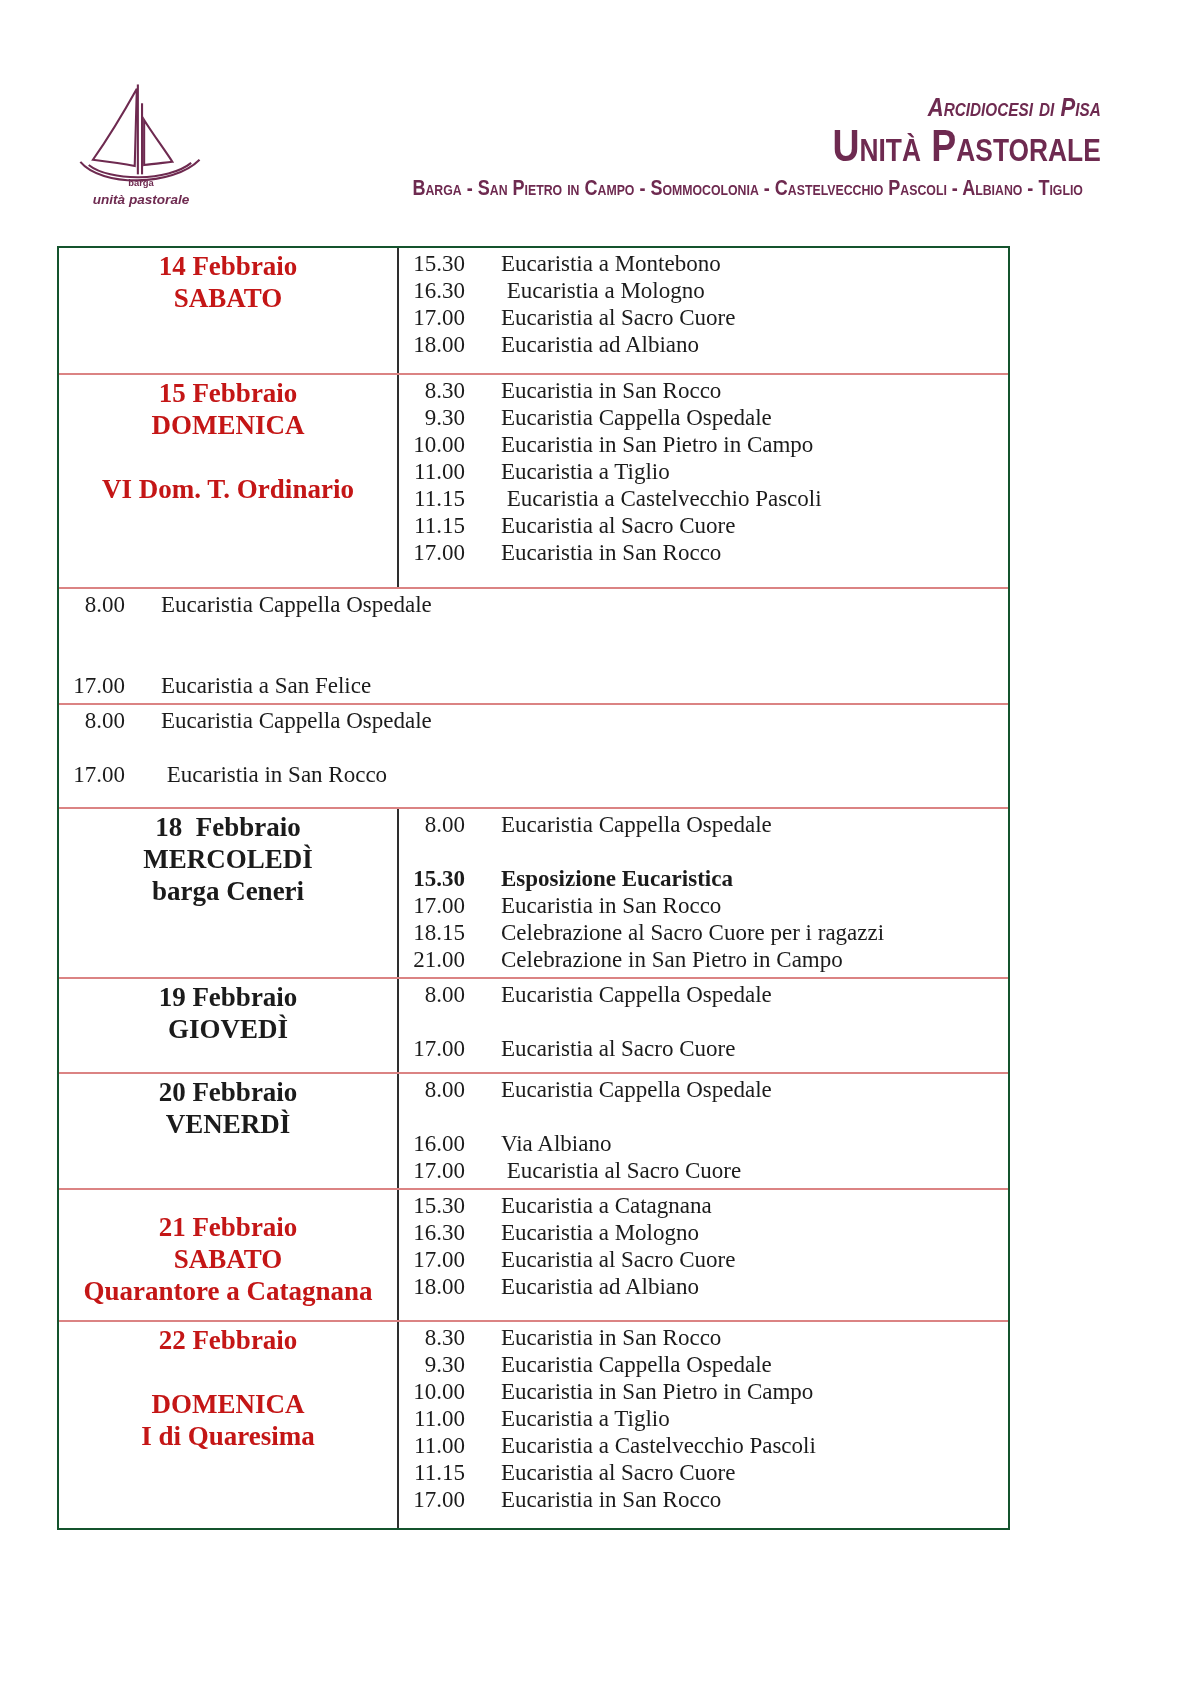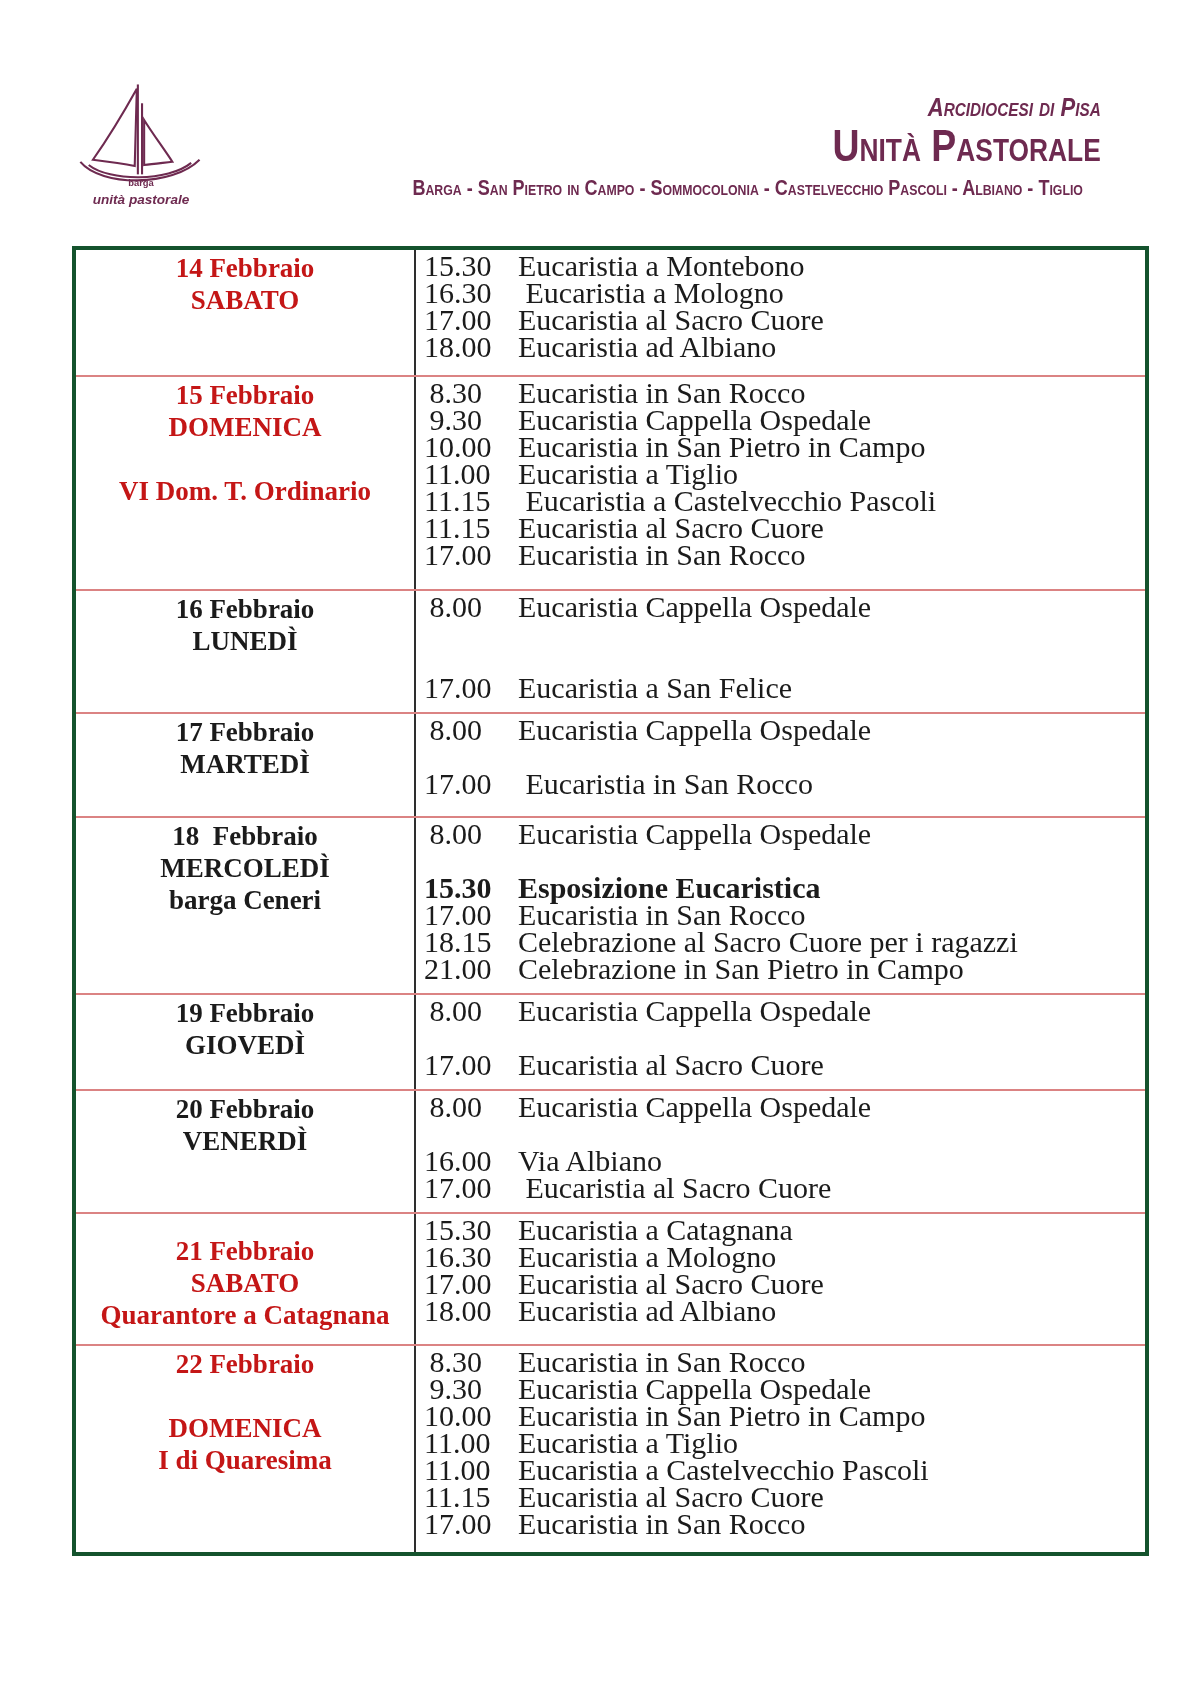--- a/index.html
+++ b/index.html
@@ -11,31 +11,31 @@
   .logo{position:absolute;left:72px;top:74px;width:138px;height:138px;}
   .header-text{padding-top:92px;text-align:right;color:#6E2A50;
                font-family:"Liberation Sans",sans-serif;font-variant:small-caps;}
   .title-small{font-size:26px;line-height:30px;font-style:italic;font-weight:bold;
                transform:scaleX(0.85);}
   .title-large{font-size:44px;line-height:48px;font-weight:bold;transform:scaleX(0.85);}
   .subtitle{font-size:22px;line-height:28px;font-weight:bold;margin-top:4px;
             transform:scaleX(0.82);}
 
   
-  .schedule-table{margin-left:72px;margin-top:45px;width:1077px;box-sizing:border-box;
-                  border:4px solid #14532d;}
+  .schedule-table{margin-left:57px;margin-top:45px;width:953px;box-sizing:border-box;
+                  border:2px solid #14532d;}
   .t-row{display:flex;}
   .t-row + .t-row{border-top:2px solid #DB8383;}
   .cell-left{width:340px;flex:none;box-sizing:border-box;border-right:2px solid #2e2e2e;
              text-align:center;font-weight:bold;font-size:27px;line-height:32px;
              padding-top:2px;}
   .red-row  .cell-left{color:#C41616;}
   .black-row .cell-left{color:#1b1b1b;}
-  .cell-right{flex:1;font-size:30px;line-height:27px;color:#1b1b1b;
-              padding:2px 0 11px 8px;box-sizing:border-box;font-family:Liberation Serif, serif;}
+  .cell-right{flex:1;font-size:23px;line-height:27px;color:#1b1b1b;
+              padding:2px 0 4px 8px;box-sizing:border-box;font-family:Liberation Serif, serif;}
   .date-line{min-height:32px;white-space:pre;}
   .event-line{display:flex;min-height:27px;}
   .event-time{width:58px;flex:none;text-align:right;white-space:pre;}
   .event-text{margin-left:36px;white-space:pre;text-align:center;}
   .event-line.bold{font-weight:bold;}
 
   
   .r0{min-height:125px}.r1{min-height:212px}.r2{min-height:99px}
   .r3{min-height:102px}.r4{min-height:159px}.r5{min-height:93px}
   .r6{min-height:103px}.r7{min-height:130px}.r8{min-height:206px}
@@ -125,24 +125,20 @@
             <span class="event-text">Eucaristia al Sacro Cuore</span>
           </div>
           <div class="event-line">
             <span class="event-time">17.00</span>
             <span class="event-text">Eucaristia in San Rocco</span>
           </div>
         </div>
     </div>
 
     <div class="t-row r2 black-row">
-      <div class="cell-left">
-          <div class="date-line">16 Febbraio</div>
-          <div class="date-line">LUNEDÌ</div>
-        </div>
       <div class="cell-right">
           <div class="event-line">
             <span class="event-time">8.00</span>
             <span class="event-text">Eucaristia Cappella Ospedale</span>
           </div>
           <div class="event-line">
             <span class="event-time"></span>
             <span class="event-text"></span>
           </div>
           <div class="event-line">
@@ -150,24 +146,20 @@
             <span class="event-text"></span>
           </div>
           <div class="event-line">
             <span class="event-time">17.00</span>
             <span class="event-text">Eucaristia a San Felice</span>
           </div>
         </div>
     </div>
 
     <div class="t-row r3 black-row">
-      <div class="cell-left">
-          <div class="date-line">17 Febbraio</div>
-          <div class="date-line">MARTEDÌ</div>
-        </div>
       <div class="cell-right">
           <div class="event-line">
             <span class="event-time">8.00</span>
             <span class="event-text">Eucaristia Cappella Ospedale</span>
           </div>
           <div class="event-line">
             <span class="event-time"></span>
             <span class="event-text"></span>
           </div>
           <div class="event-line">

